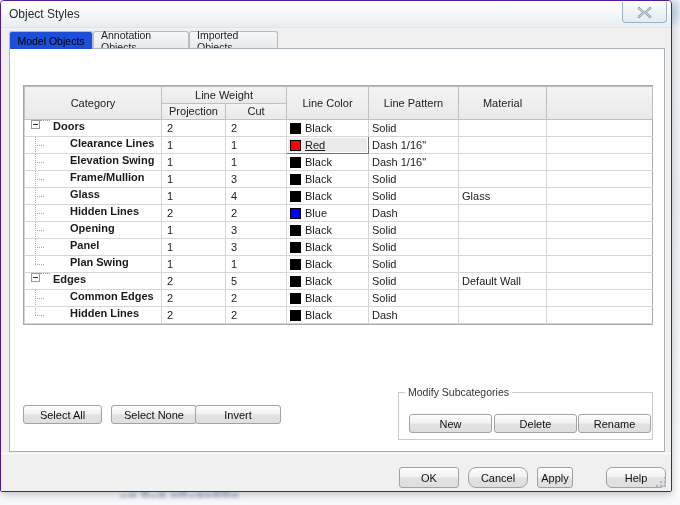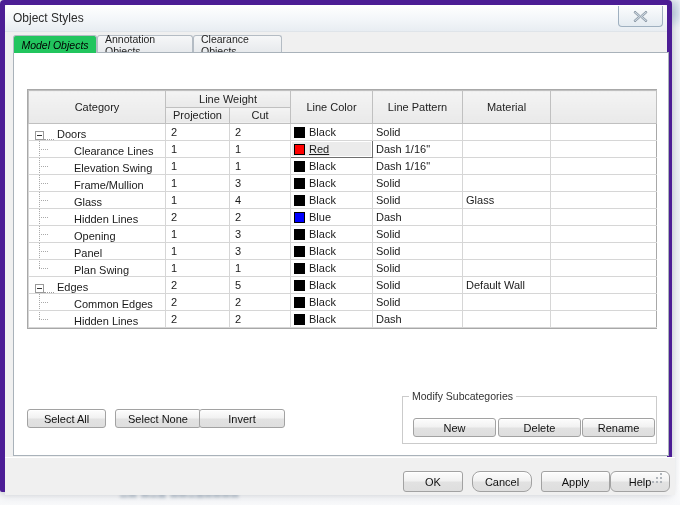--- a/index.html
+++ b/index.html
@@ -44,21 +44,21 @@
   }
   .bg-blurtext-bottom {
     position:absolute; left:120px; top:486px; color:#c3ccd6; font-size:10px;
     filter: blur(1.8px); letter-spacing:1px;
   }
 
   
   #dialog {
     position: absolute; left: 0px; top: 0px; width: 672px; height: 492px;
     background: #f0f0f0;
-    border: 5px solid #4c1d95;
+    border: 1px solid #4c1d95;
     border-radius: 4px 4px 2px 2px;
     box-shadow: 0 2px 10px rgba(60,70,85,.35);
   }
   #titlebar {
     position: relative; height: 27px;
     background: linear-gradient(180deg,#ffffff 0%,#f3f6f9 55%,#e8edf2 100%);
     border-radius: 3px 3px 0 0;
     border-bottom: 1px solid #dfe4e9;
   }
   #title-text {
@@ -84,25 +84,24 @@
   .tab {
     position:absolute; top:0; height:18px;
     border:1px solid #b4bcc4; border-bottom:none;
     border-radius:3px 3px 0 0;
     background: linear-gradient(180deg,#f6f7f8,#e6e9ec);
     font-size:10.5px; color:#1f1f1f;
     display:flex; align-items:center; justify-content:center;
     cursor:default; padding:0 7px;
   }
   .tab.active {
-    background:#22c55e;
+    background:#1d4ed8;
     border-color:#b4bcc4;
     z-index:3;
     color:#000;
-    font-style:italic;
   }
 
   
   #panel {
     position:absolute; left:8px; top:47px; width:656px; height:404px;
     background:#ffffff;
     border:1px solid #a9b2ba;
   }
 
   
@@ -126,21 +125,21 @@
     font-size:11px; color:#1a1a1a;
     white-space:nowrap; overflow:hidden;
     vertical-align:middle;
   }
   tbody td.num { padding-left:5px; }
   tbody td.trailing { border-left:1px solid #d6d6d6; border-right:none;}
   tbody tr td:last-child { border-right:none; }
 
   
   .treecell { position:relative; padding-left:0 !important; }
-  .tw { display:flex; align-items:flex-end; height:16px; }
+  .tw { display:flex; align-items:flex-start; height:16px;font-weight:bold; }
   .expander {
     width:9px; height:9px; margin-left:6px; margin-right:0px;
     border:1px solid #9a9a9a; background:#fff;
     position:relative; flex:0 0 auto;
   }
   .expander:before {
     content:""; position:absolute; left:1px; top:3px;
     width:5px; height:1px; background:#333;
   }
   .dash {
@@ -202,21 +201,21 @@
   #btn-rename  { position:absolute; left:568px; top:365px; width:73px; height:19px; }
 
   
   #footer {
     position:absolute; left:0; top:452px; width:670px; height:38px;
     background:#f0f0f0;
     border-top:1px solid #ffffff;
   }
   #btn-ok     { position:absolute; left:398px; top:466px; width:60px; height:21px; }
   #btn-cancel { position:absolute; left:467px; top:466px; width:60px; height:21px;border-radius:8px; }
-  #btn-apply  { position:absolute; left:536px; top:466px; width:69px; height:21px;text-align:right; }
+  #btn-apply  { position:absolute; left:536px; top:466px; width:36px; height:21px;text-align:right; }
   #btn-help   { position:absolute; left:605px; top:466px; width:60px; height:21px;border-radius:6px; }
 
   #resize-grip {
     position:absolute; right:3px; bottom:2px; width:12px; height:12px;
     cursor:nwse-resize;
   }
   #resize-grip i {
     position:absolute; width:2px; height:2px; background:#b0b5bb; display:block;
   }
 </style>
@@ -251,21 +250,21 @@
   </div>
 
   <div id="tabstrip">
     <div class="tab active" style="left:0px; width:84px;">
       <span>Model Objects</span>
     </div>
     <div class="tab" style="left:84px; width:96px;align-items:center;">
       <span>Annotation Objects</span>
     </div>
     <div class="tab" style="left:180px; width:89px;">
-      <span>Clearance Objects</span>
+      <span>Imported Objects</span>
     </div>
   </div>
 
   <div id="panel">
 
     <div id="grid">
       <table>
         <colgroup>
           <col style="width:137px">
           <col style="width:64px">

